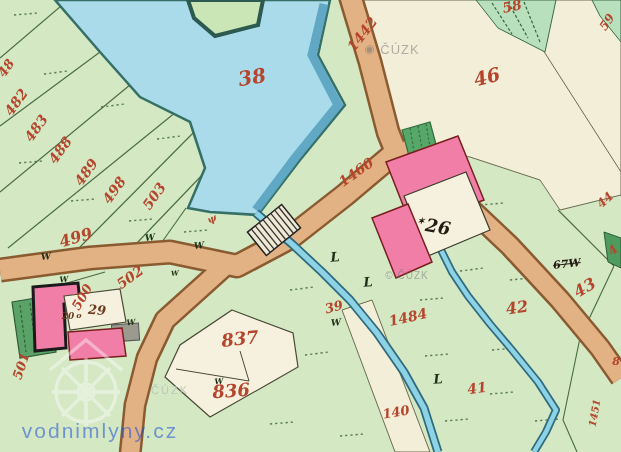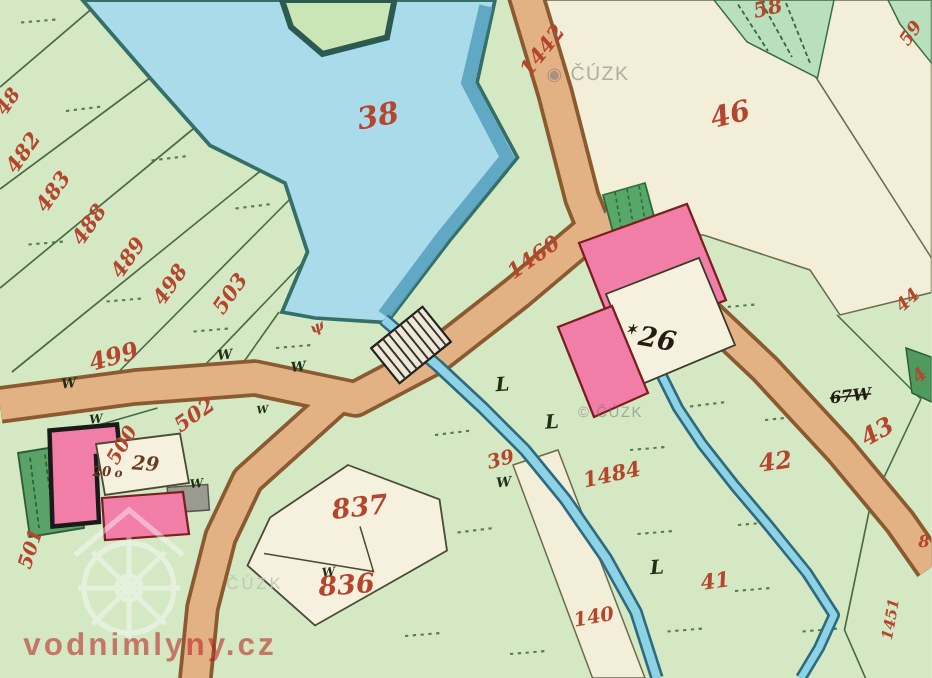--- a/index.html
+++ b/index.html
@@ -18,21 +18,21 @@
     font-style:italic;
     line-height:1;
   }
   .red{color:#b5452c;font-weight:bold;}
   .black{color:#241c12;font-weight:bold;}
   .brown{color:#6b3b20;font-weight:bold;}
   .sym{color:#1d2f16;font-weight:bold;font-style:italic;font-family:"DejaVu Serif",serif;}
   .strike{text-decoration:line-through;}
   .wm-gray{color:#787878;opacity:.55;font-style:normal;font-family:"Liberation Sans",sans-serif;letter-spacing:1px;}
   .wm-gray2{color:#b9c4b4;opacity:.85;font-style:normal;font-family:"Liberation Sans",sans-serif;letter-spacing:2px;}
-  .wm-white{color:#b91c1c;opacity:.55;font-style:normal;font-family:"Liberation Sans",sans-serif;font-weight:bold;letter-spacing:2px;}
+  .wm-white{color:#1d4ed8;opacity:.55;font-style:normal;font-family:"Liberation Sans",sans-serif;font-weight:normal;letter-spacing:2px;}
 </style>
 </head>
 <body>
 
 <div id="stage">
   <svg id="map-svg" width="621" height="452" viewBox="0 0 621 452">
 
     <rect x="0" y="0" width="621" height="452" fill="#d3e8c3"></rect>
 
     <g stroke="#4a6b42" stroke-width="1.1">

